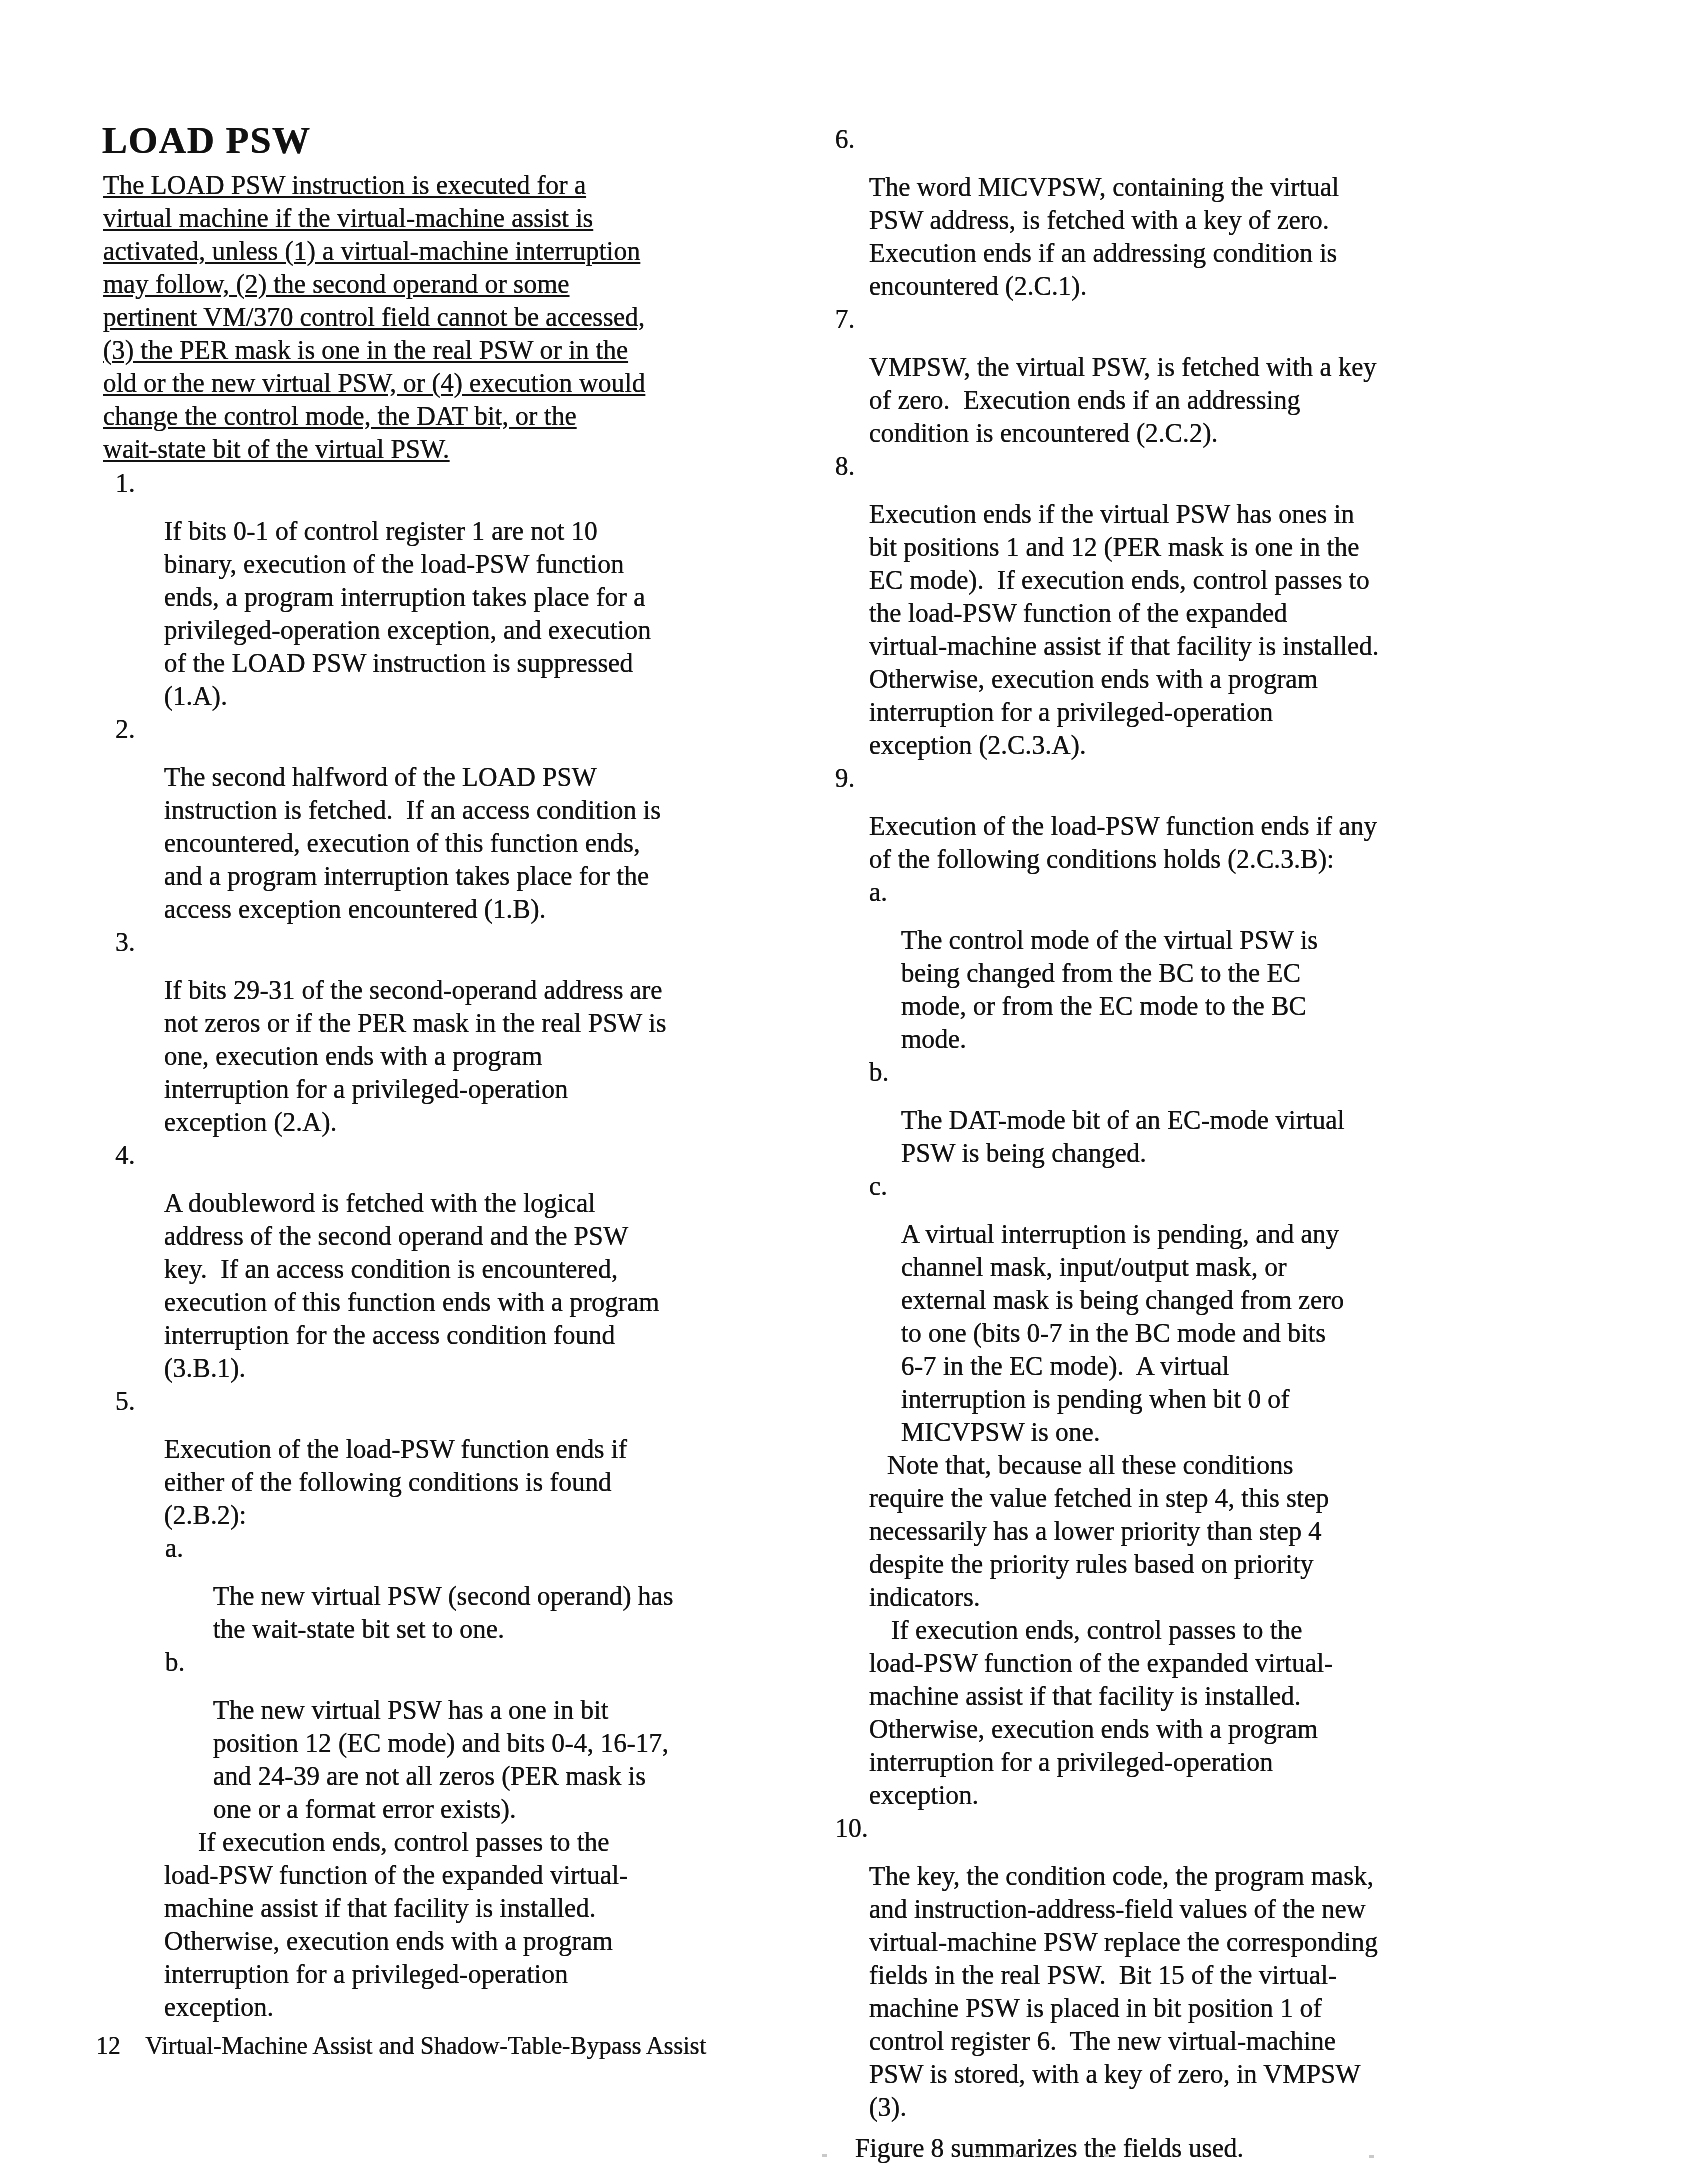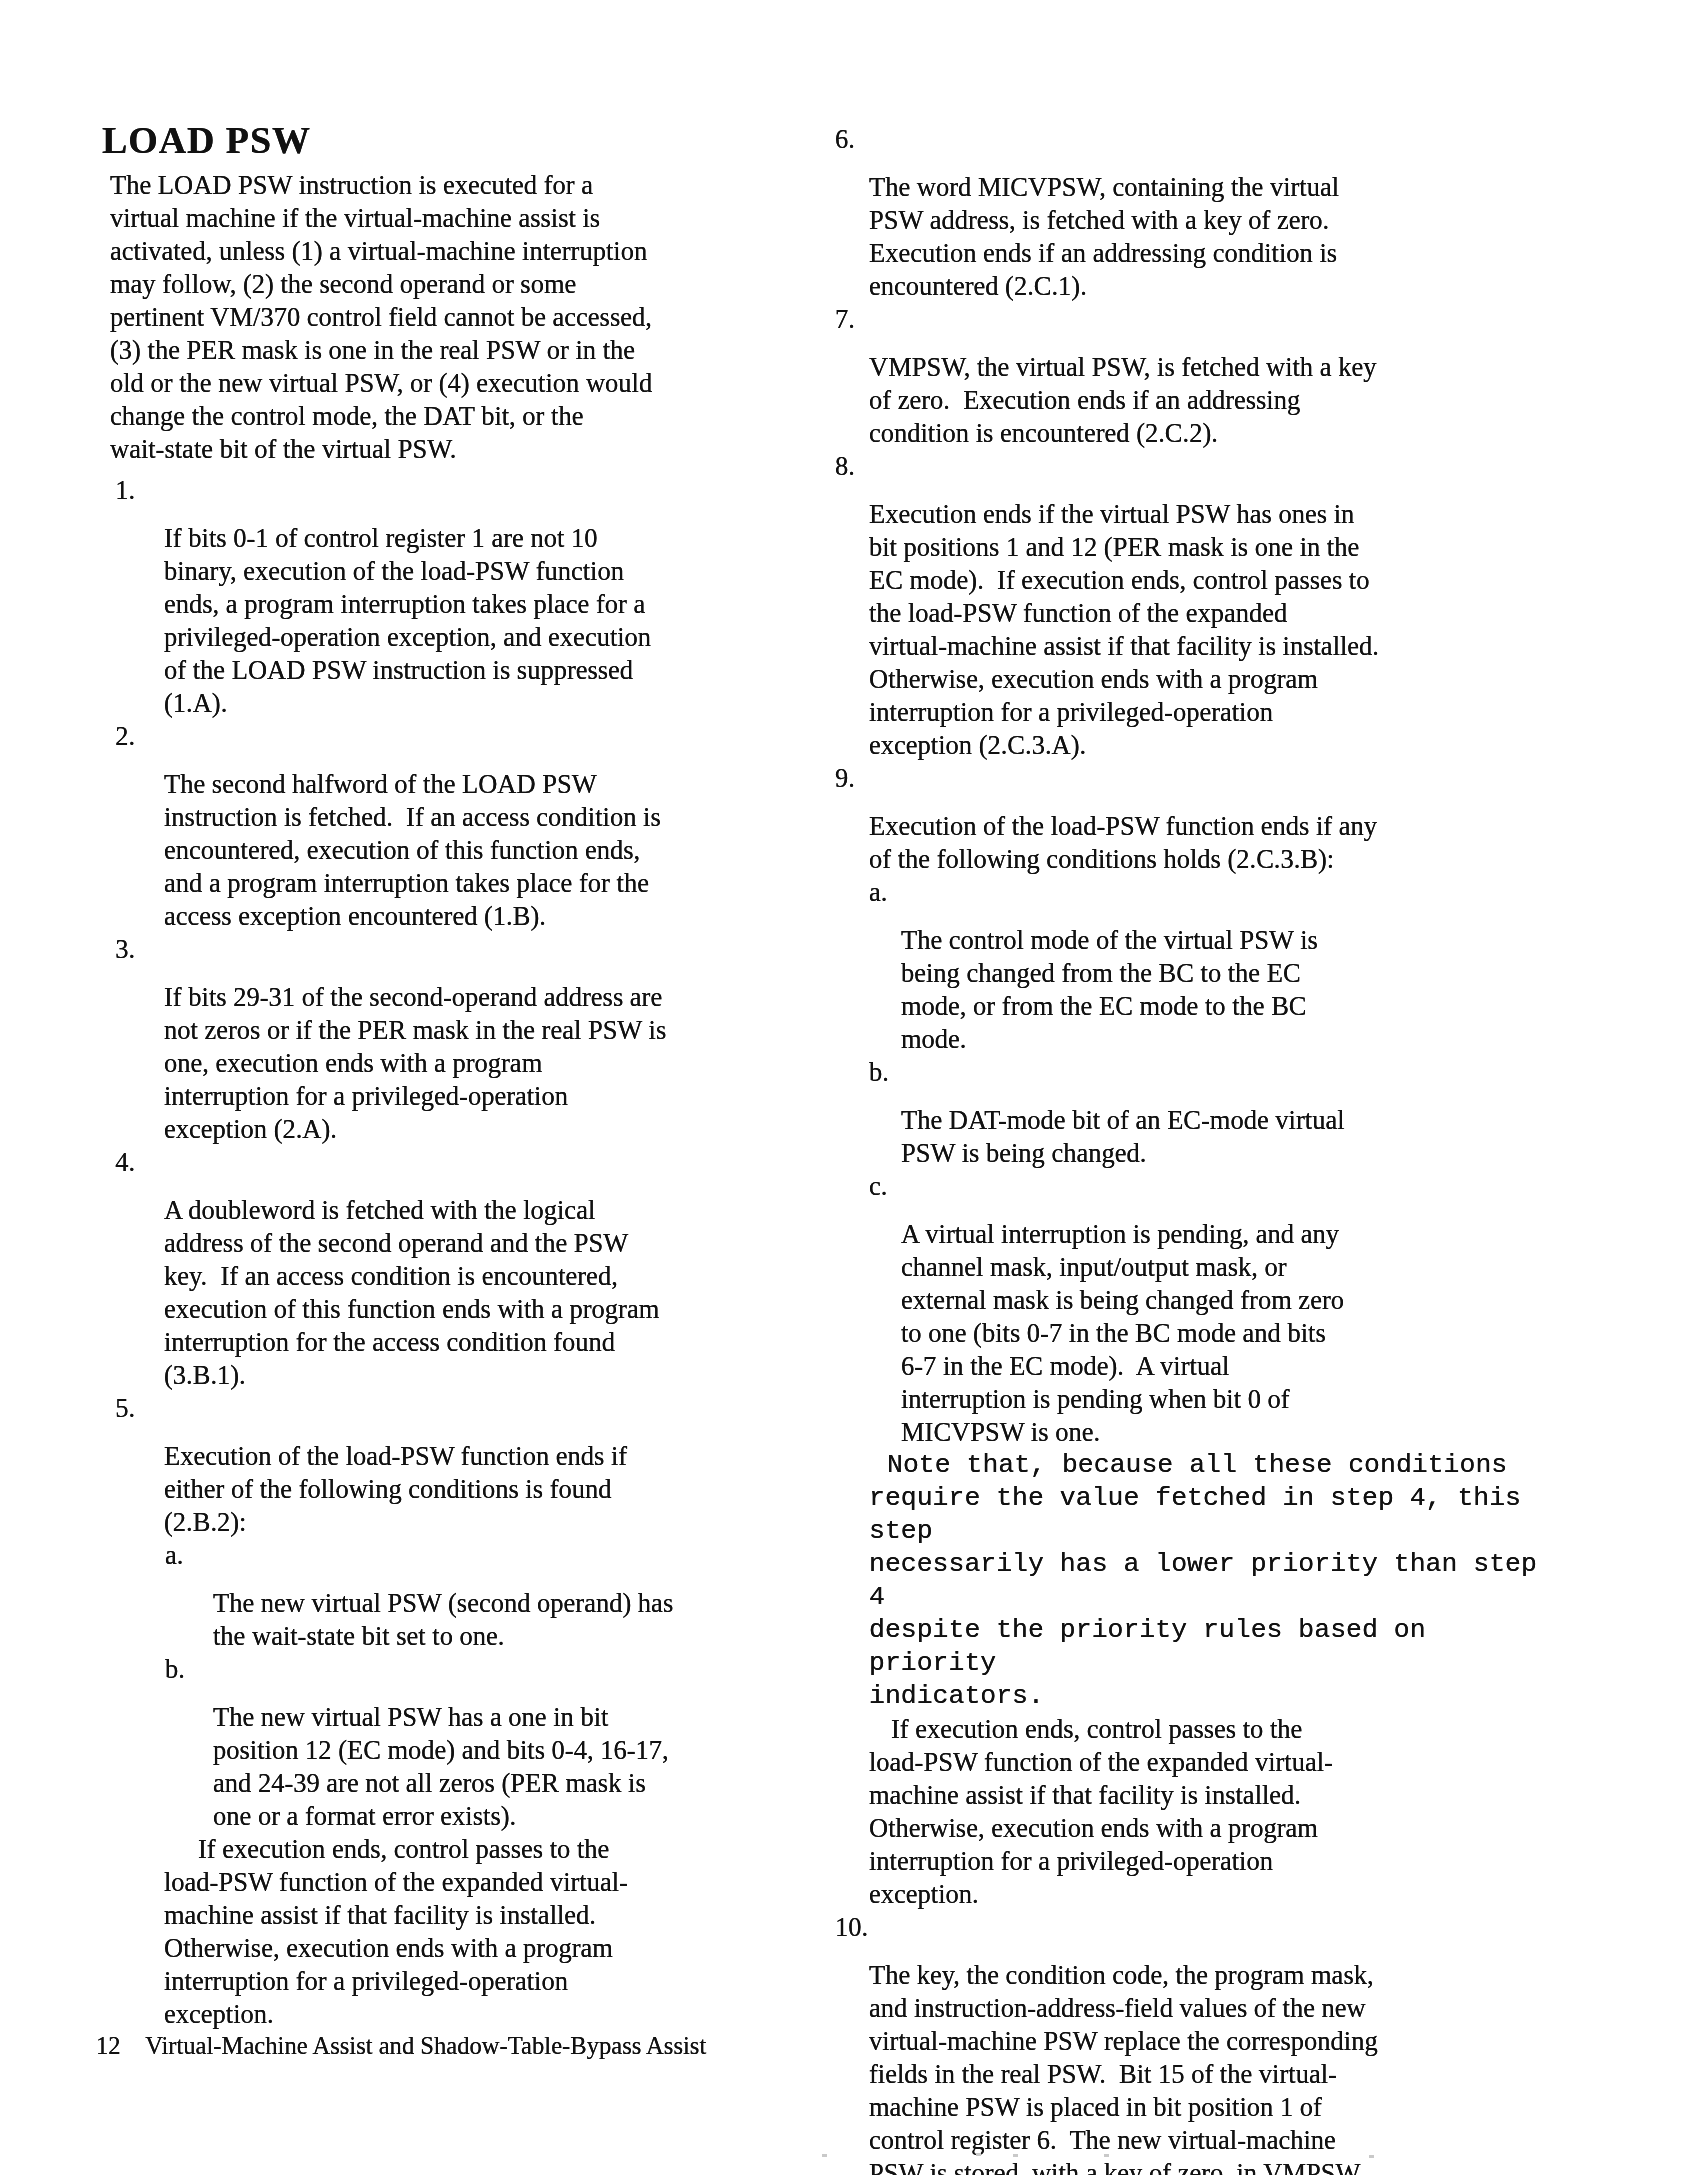--- a/index.html
+++ b/index.html
@@ -22,40 +22,41 @@
   .col-right { left: 833px; top: 123px; width: 729px; }
 
   .doc-title {
     font-size: 38px;
     line-height: 42px;
     font-weight: bold;
     letter-spacing: 0.9px;
     margin: 0 0 7.6px 0;
   }
   .para {
-    margin: 8px;
+    margin: 1px;
     white-space: pre-wrap;
+    text-decoration: underline;
   }
   .para.gap-before { margin-top: 15px; }
   .indent-sm { text-indent: 21px; }
 
   .doc-item { display: flex; align-items: flex-start; margin: 0; }
   .marker { flex: none; white-space: nowrap; }
   .col-left  .marker { width: 62px; padding-left: 13.2px; box-sizing: border-box; }
   .col-right .marker { width: 36px; padding-left: 1.9px; box-sizing: border-box; }
   .item-body { flex: 1; min-width: 0; margin-top: 48px; }
   .item-text { white-space: pre-wrap; }
 
   .sub-item { display: flex; align-items: flex-start; }
   .col-left  .sub-item .marker { width: 49px; padding-left: 0.9px; }
   .col-right .sub-item .marker { width: 32px; padding-left: 0; }
 
   .closing-para { white-space: pre-wrap; text-indent: 34px; }
   .col-right .closing-para { text-indent: 22px; }
-  .note-para { white-space: pre-wrap; text-indent: 18px; font-family: Liberation Mono, monospace; }
+  .note-para { white-space: pre-wrap; text-indent: 18px; }
   .figure-ref { margin-top: 7.6px; text-indent: 22px; white-space: pre-wrap; }
 
   .footer {
     position: absolute;
     left: 96px;
     top: 2031px;
     font-size: 24.6px;
     line-height: 30px;
     display: flex;
     gap: 24.6px;

